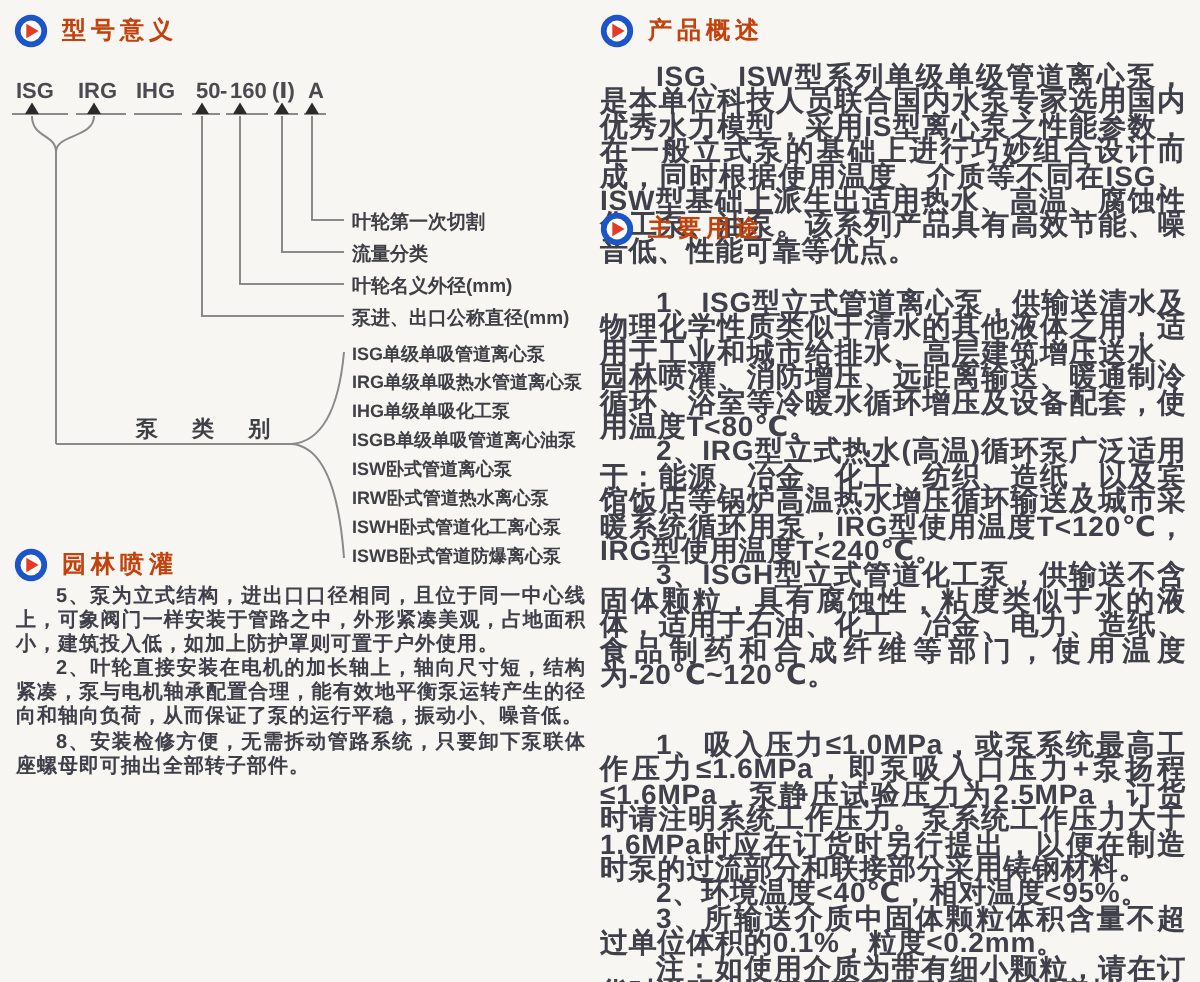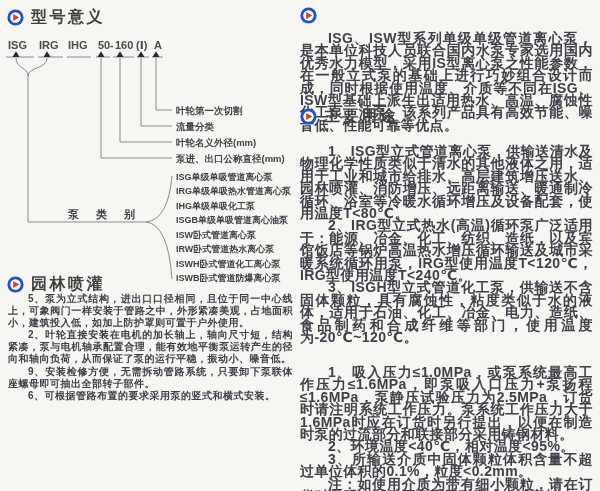--- a/index.html
+++ b/index.html
@@ -3,21 +3,21 @@
 <meta charset="utf-8">
 <style>
   html,body { margin:0; padding:0; background:#e9e8e4; }
   .page {
     position:relative; width:600px; height:491px; overflow:hidden;
     background:#f7f6f2;
     font-family:"Liberation Sans","DejaVu Sans",sans-serif;
   }
   .sec-header { position:absolute; display:flex; align-items:center; gap:7px; }
   .sec-header .icon { width:17px; height:17px; flex:0 0 auto; }
-  .sec-title { font-size:16px; font-weight:bold; color:#404040; letter-spacing:2.5px; white-space:nowrap; }
+  .sec-title { font-size:12px; font-weight:bold; color:#c2410c; letter-spacing:2.5px; white-space:nowrap; }
   .body { position:absolute; }
   .body p {
     margin:0; text-indent:2em; text-align:justify;
     font-weight:bold; color:#40404a;
   }
   .left-body p  { font-size:10px; line-height:12.1px; letter-spacing:0.5px; }
   .right-body p { font-size:14px; line-height:12.4px; letter-spacing:0.4px; }
   .diagram { position:absolute; top:36px; left:6px; width:288px; height:250px; }
   .diagram text { fill:#3f3f46; font-weight:bold; font-family:"Liberation Sans","DejaVu Sans",sans-serif; }
   .diagram .model { font-size:11px; fill:#4a4a50; }
@@ -92,30 +92,30 @@
       <circle cx="8" cy="8" r="7.6" fill="#1c55c8"></circle>
       <circle cx="8" cy="8" r="4.9" fill="#ffffff"></circle>
       <polygon points="5.8,4.6 5.8,11.4 11.6,8" fill="#e33b24"></polygon>
     </svg>
     <span class="sec-title">园林喷灌</span>
   </div>
 
   <div class="body left-body" style="top:293px;left:8px;width:285px;">
     <p>5、泵为立式结构，进出口口径相同，且位于同一中心线上，可象阀门一样安装于管路之中，外形紧凑美观，占地面积小，建筑投入低，如加上防护罩则可置于户外使用。</p>
     <p>2、叶轮直接安装在电机的加长轴上，轴向尺寸短，结构紧凑，泵与电机轴承配置合理，能有效地平衡泵运转产生的径向和轴向负荷，从而保证了泵的运行平稳，振动小、噪音低。</p>
-    <p>9、安装检修方便，无需拆动管路系统，只要卸下泵联体座螺母即可抽出全部转子部件。</p>
-    <p>6、可根据管路布置的要求采用泵的竖式和横式安装。</p>
+    <p>8、安装检修方便，无需拆动管路系统，只要卸下泵联体座螺母即可抽出全部转子部件。</p>
   </div>
 
   <div class="sec-header" style="top:7px;left:300px;">
     <svg class="icon" viewBox="0 0 16 16">
       <circle cx="8" cy="8" r="7.6" fill="#1c55c8"></circle>
       <circle cx="8" cy="8" r="4.9" fill="#ffffff"></circle>
       <polygon points="5.8,4.6 5.8,11.4 11.6,8" fill="#e33b24"></polygon>
     </svg>
+    <span class="sec-title">产品概述</span>
   </div>
 
   <div class="body right-body" style="top:32px;left:300px;width:293px;">
     <p>ISG、ISW型系列单级单级管道离心泵，是本单位科技人员联合国内水泵专家选用国内优秀水力模型，采用IS型离心泵之性能参数，在一般立式泵的基础上进行巧妙组合设计而成，同时根据使用温度、介质等不同在ISG、ISW型基础上派生出适用热水、高温、腐蚀性化工泵、油泵。该系列产品具有高效节能、噪音低、性能可靠等优点。</p>
   </div>
 
   <div class="sec-header" style="top:106px;left:300px;">
     <svg class="icon" viewBox="0 0 16 16">
       <circle cx="8" cy="8" r="7.6" fill="#1c55c8"></circle>
       <circle cx="8" cy="8" r="4.9" fill="#ffffff"></circle>

